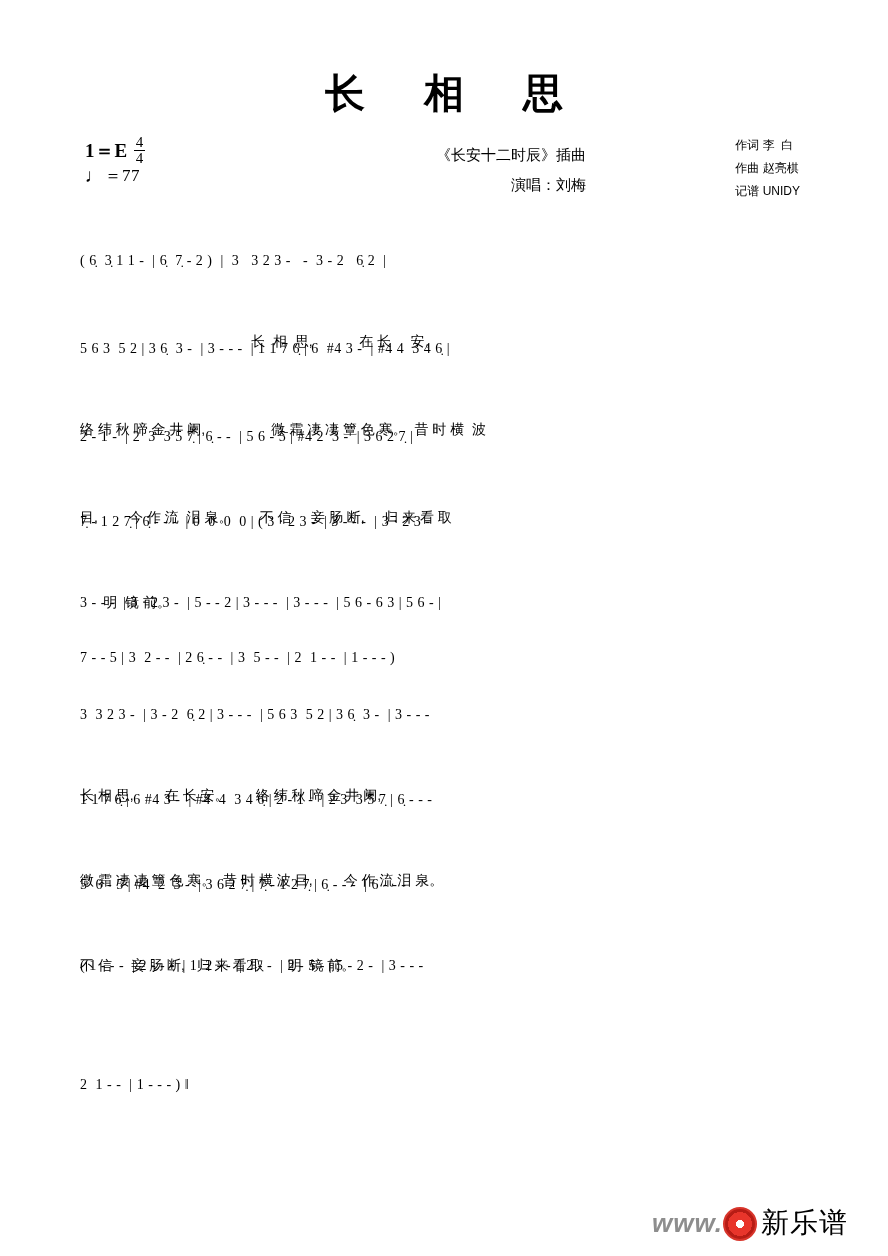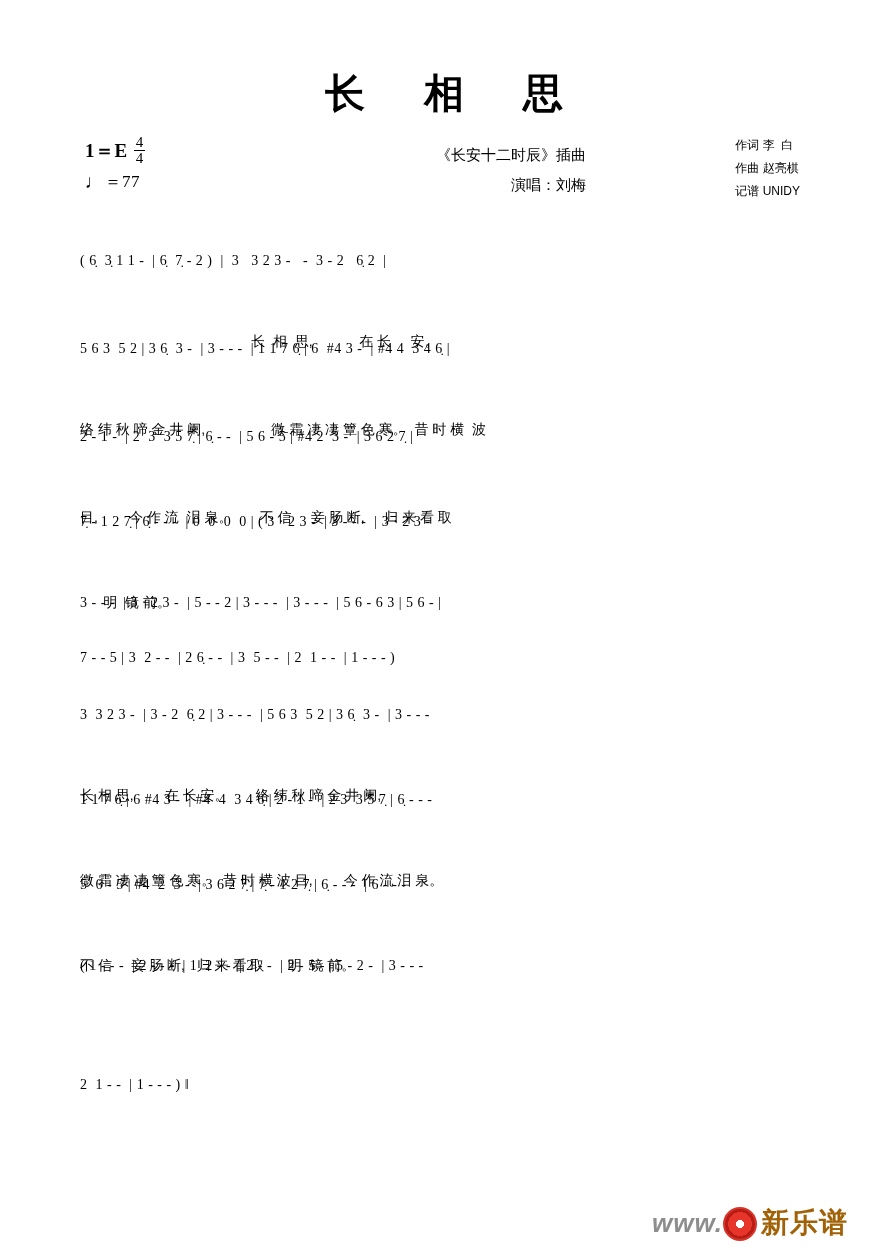--- a/index.html
+++ b/index.html
@@ -65,21 +65,20 @@
   .frac .num {
     display: block;
     border-bottom: 1.6px solid #000;
     padding: 0 2px;
   }
   .frac .den {
     display: block;
     padding: 0 2px;
   }
   .tempo {
-    margin-top: 6px;
     font-size: 17px;
     letter-spacing: 0.5px;
   }
   .tempo .note {
     font-size: 19px;
     position: relative;
     top: 1px;
   }
 
   .subtitle-block {
@@ -151,22 +150,22 @@
     height: 30px;
     border-radius: 50%;
     background: radial-gradient(circle at 50% 50%, #ffffff 0 4px, #e8352b 4px 12px, #b71c15 12px 15px);
     border: 2px solid #d8352b;
     margin-right: 4px;
     position: relative;
     top: 1px;
   }
   .watermark .brand {
     font-size: 28px;
-    font-weight: bold;
-    color: #a16207;
+    font-weight: normal;
+    color: #000000;
     letter-spacing: 1px;
   }
 </style>
 </head>
 <body>
 
 <div class="sheet">
 
   <div class="title">长 相 思</div>
 

